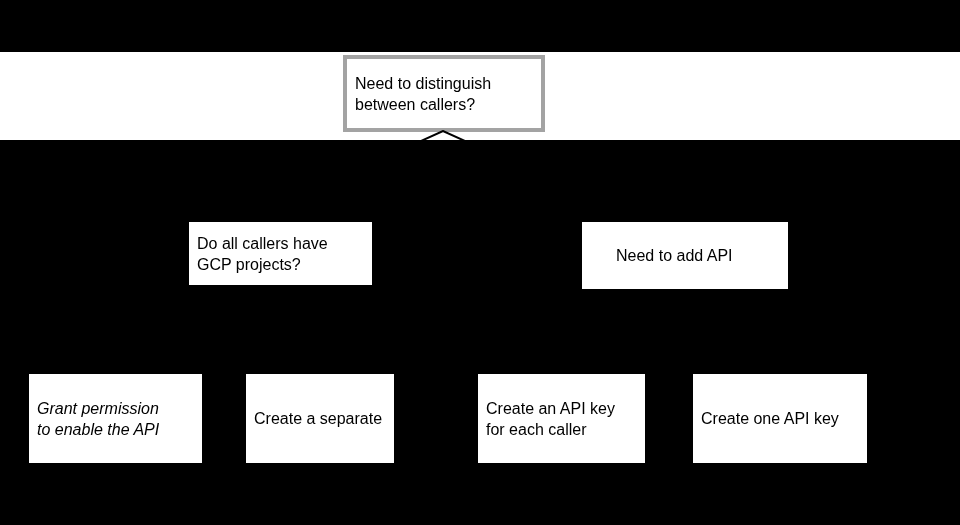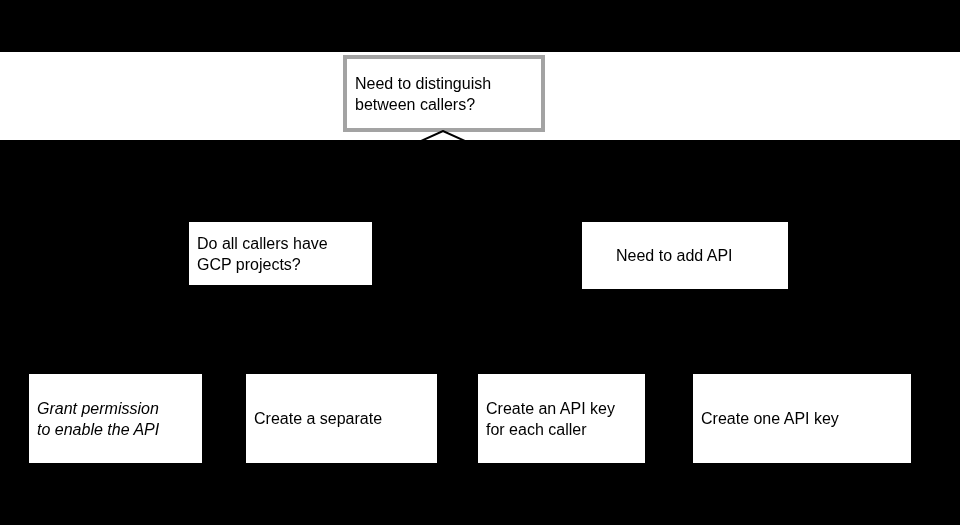--- a/index.html
+++ b/index.html
@@ -54,23 +54,23 @@
     height: 12px;
   }
 
   
   .node.q-left  { left: 142px; top: 222px; width: 183px; height: 63px; margin-left: 47px; }
   .node.q-right { left: 582px; top: 222px; width: 206px; height: 67px; padding-left: 26px; }
 
   
   .node.out { top: 374px; height: 89px; }
   .node.out1 { left: 29px;  width: 173px; font-style: italic; }
-  .node.out2 { left: 246px; width: 191px; }
+  .node.out2 { left: 246px; width: 148px; }
   .node.out3 { left: 478px; width: 167px; }
-  .node.out4 { left: 693px; width: 218px; }
+  .node.out4 { left: 693px; width: 174px; }
 </style>
 </head>
 <body>
 
 <div class="canvas">
 
   <div class="band">
 
     <div class="node root">
       <div class="label">

